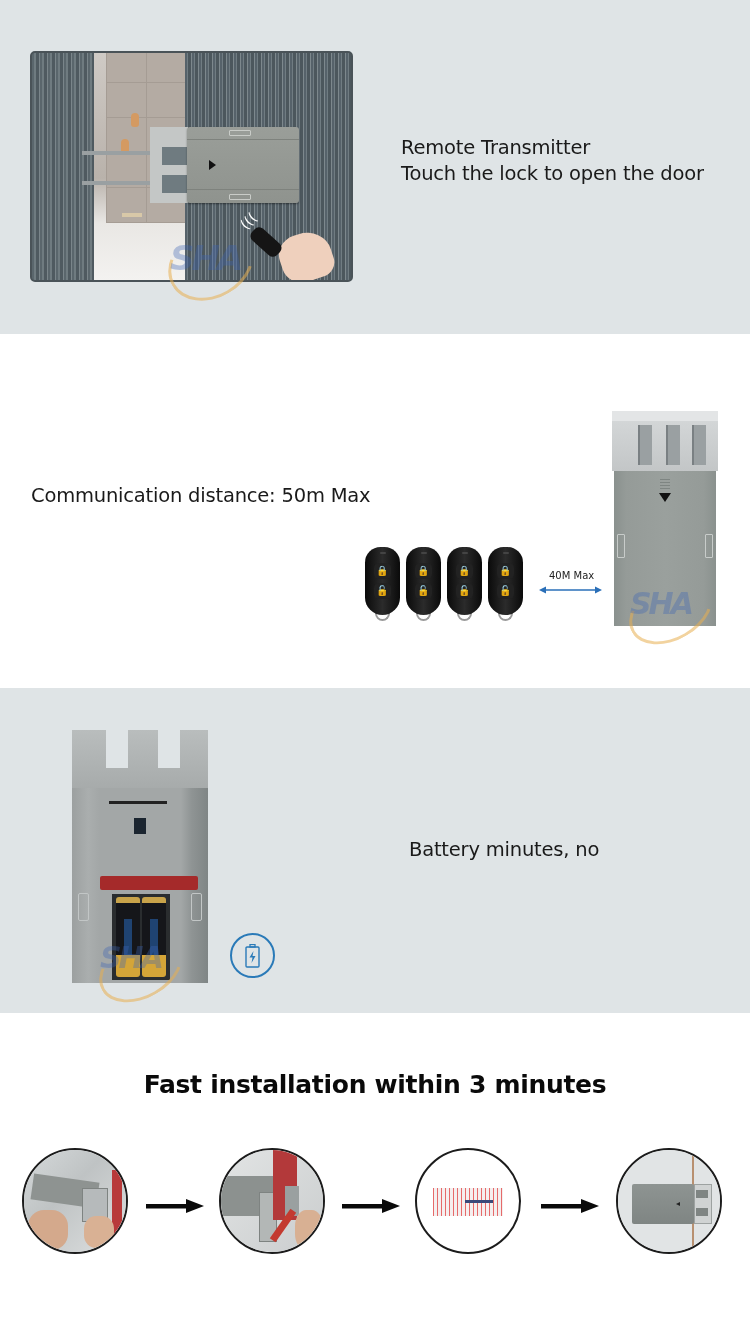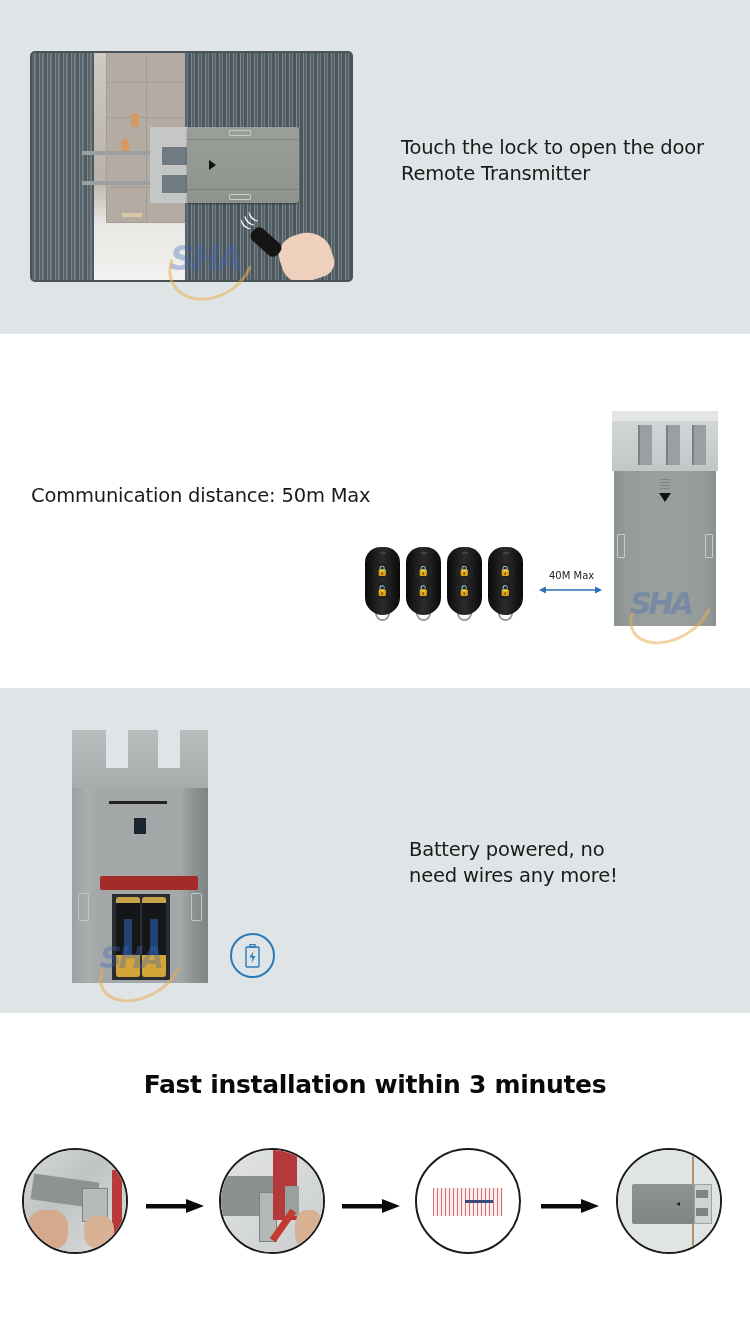--- a/index.html
+++ b/index.html
@@ -105,22 +105,22 @@
       <div class="tri"></div>
     </div>
     <div class="wifi-mark">(((</div>
     <div class="hand"></div>
     <div class="remote-small"></div>
   </div>
   <div class="wm-arc" style="left:166px;top:228px;width:90px;height:70px;"></div>
   <div class="wm" style="left:170px;top:238px;">SHA</div>
 
   <div class="caption" style="left:401px;top:135px;">
+    <div>Remote Transmitter</div>
     <div>Touch the lock to open the door</div>
-    <div>Remote Transmitter</div>
   </div>
 </section>
 
 <section id="s2" class="section white">
   <div class="caption" style="left:31px;top:149px;">Communication distance: 50m Max</div>
 
   <div class="remotes">
     <div class="remote">
       <div class="ring"></div>
         <div class="body"></div>
@@ -199,22 +199,21 @@
 
   <div class="batt-icon">
     <svg width="15" height="24" viewBox="0 0 15 24">
       <rect x="5" y="0.5" width="5" height="2.5" fill="none" stroke="#2a7ab8" stroke-width="1.3"></rect>
       <rect x="1" y="3" width="13" height="20" rx="1" fill="none" stroke="#2a7ab8" stroke-width="1.4"></rect>
       <polygon points="8.5,7 4.5,13.5 7.5,13.5 6.5,19 10.5,12 7.5,12" fill="#2a7ab8"></polygon>
     </svg>
   </div>
 
   <div class="caption" style="left:409px;top:149px;">
-    <div>Battery powered, no</div>
-    <div>need wires any more!</div>
+    <div>Battery minutes, no</div>
   </div>
 </section>
 
 <section id="s4" class="section white">
   <div class="title4">Fast installation within 3 minutes</div>
 
   <div class="step" style="left:22px;">
     <div style="position:absolute;left:0;top:0;width:106px;height:106px;background:linear-gradient(135deg,#d5d9da 0%,#bfc3c4 40%,#e0e2e2 100%);"></div>
     <div style="position:absolute;left:8px;top:28px;width:66px;height:26px;background:#8e9391;transform:rotate(8deg);"></div>
     <div style="position:absolute;left:58px;top:38px;width:26px;height:34px;background:#b6babb;border:1px solid #7e8381;"></div>

